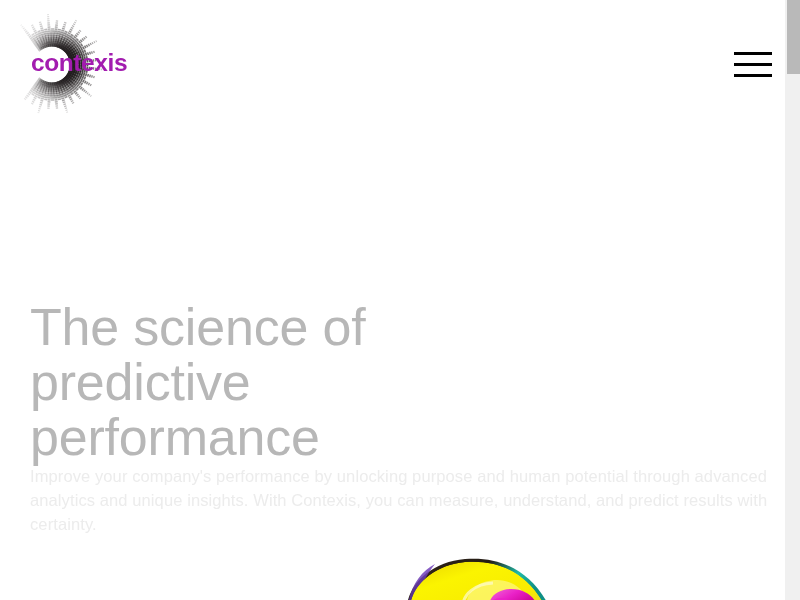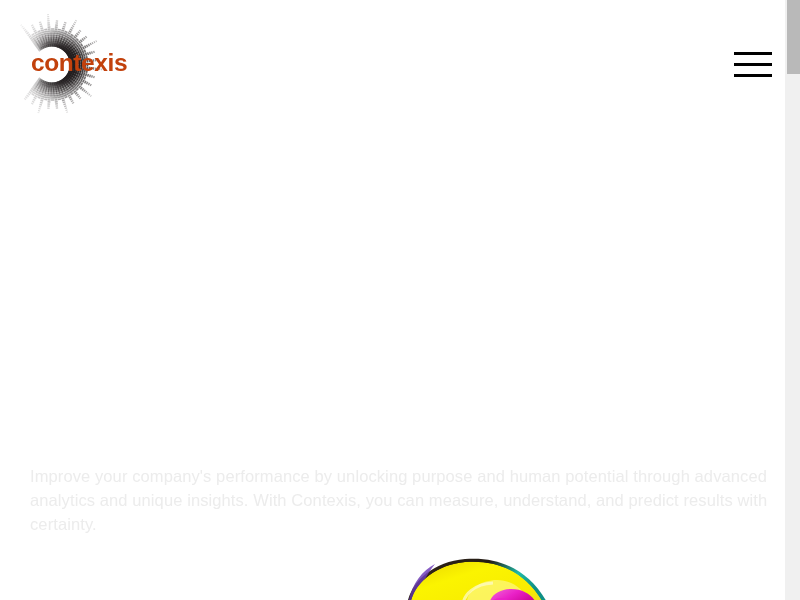--- a/index.html
+++ b/index.html
@@ -42,21 +42,21 @@
   }
   #logo svg { display:block; width:128px; height:105px; }
 
   #logo-word {
     position:absolute;
     left:31px; top:51px;
     font-family:"Liberation Sans", sans-serif;
     font-size:24.5px;
     font-weight:600;
     letter-spacing:-0.4px;
-    color:#c2410c;
+    color:#a21caf;
     line-height:1;
     white-space:nowrap;
   }
 
   
   #menu-button {
     position:absolute;
     left:734px; top:47px;
     width:38px; height:36px;
     cursor:pointer;
@@ -692,20 +692,23 @@
 
       <button id="menu-button" aria-label="Menu">
         <span class="bar b1"></span>
         <span class="bar b2"></span>
         <span class="bar b3"></span>
       </button>
 
     </div>
 
     <div id="hero">
+      <h1 id="headline">The science of
+predictive
+performance</h1>
 
       <p id="subcopy">Improve your company's performance by unlocking purpose and human potential through advanced analytics and unique insights. With Contexis, you can measure, understand, and predict results with certainty.</p>
     </div>
 
     <div id="blob">
       <svg viewBox="0 0 150 50" xmlns="http://www.w3.org/2000/svg">
         <defs>
           <linearGradient id="gYellow" x1="0" y1="0" x2="1" y2="1">
             <stop offset="0%" stop-color="#e8d400"></stop>
             <stop offset="35%" stop-color="#fbf400"></stop>

